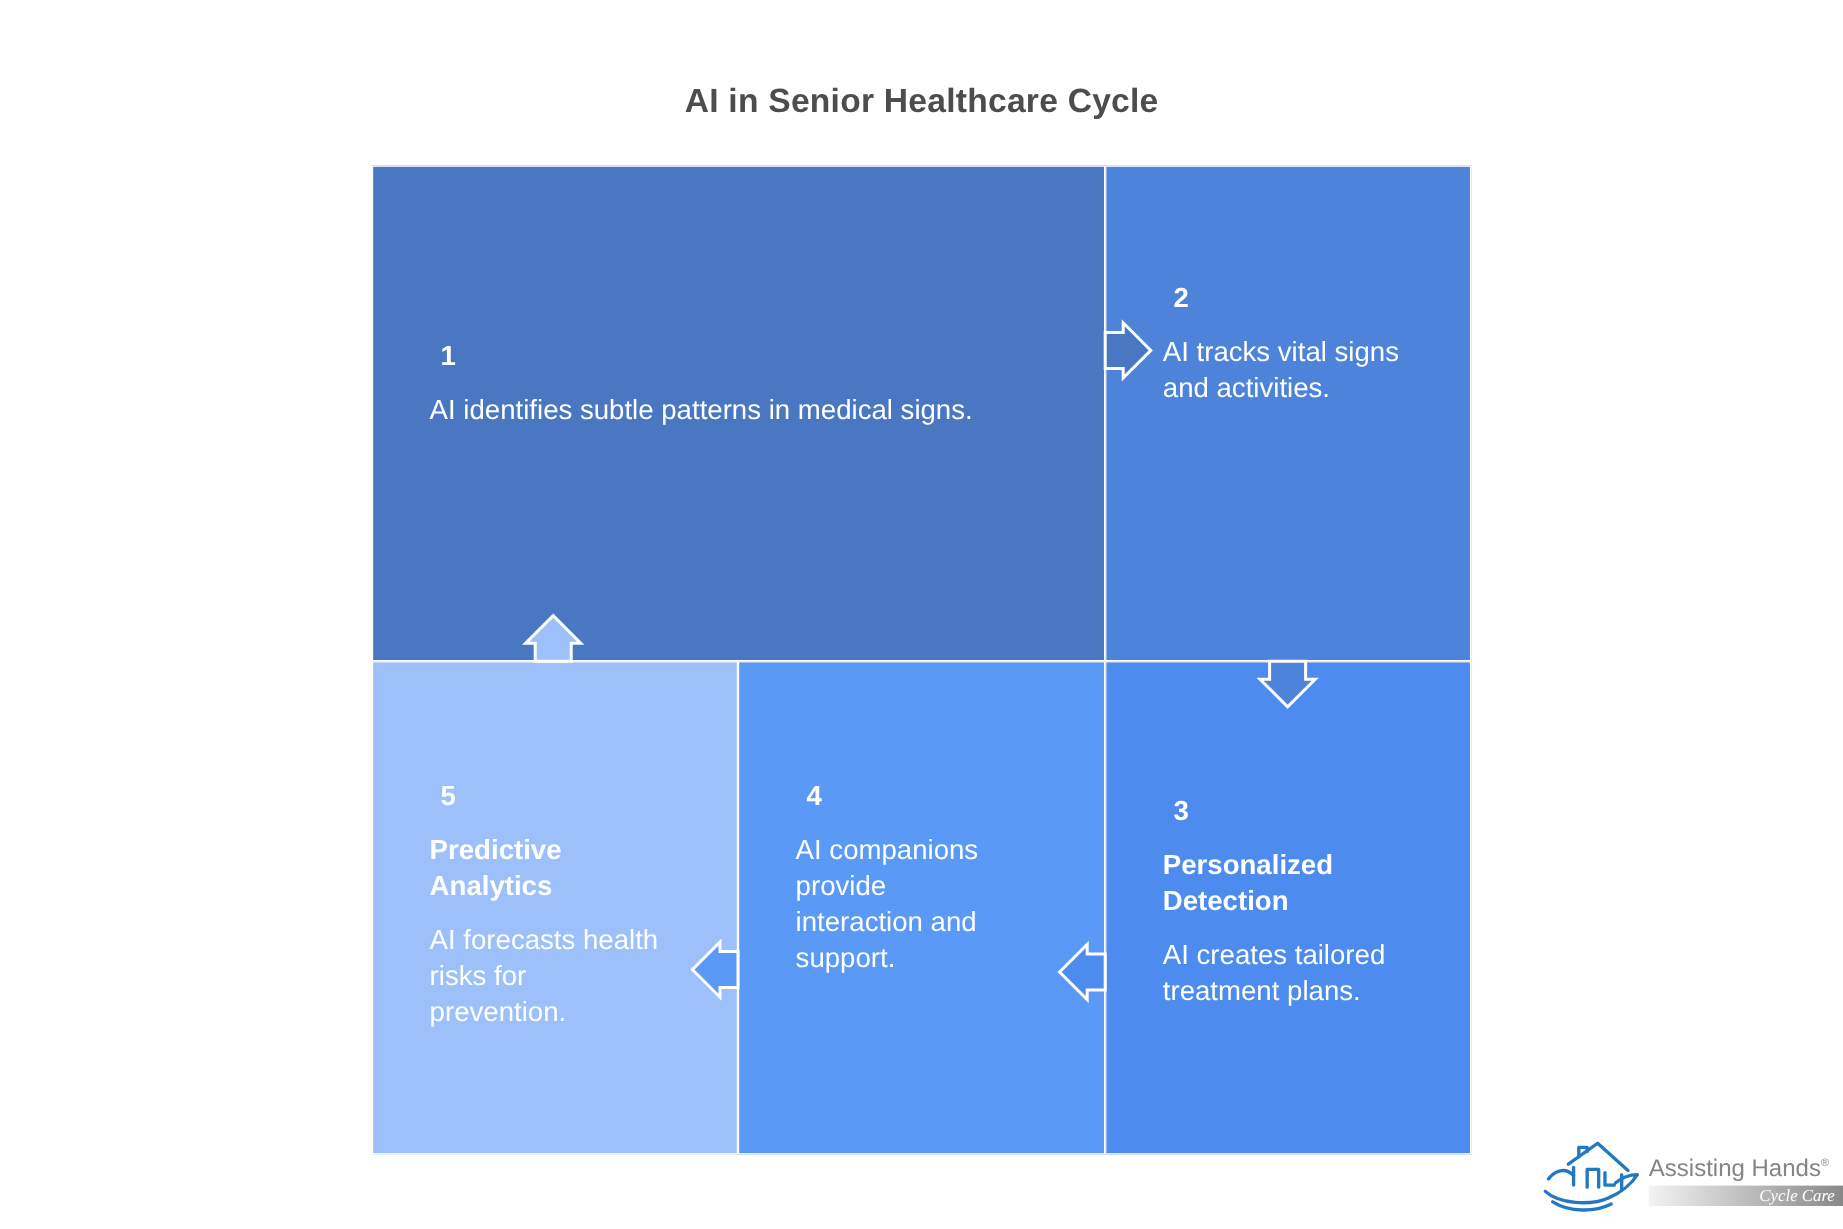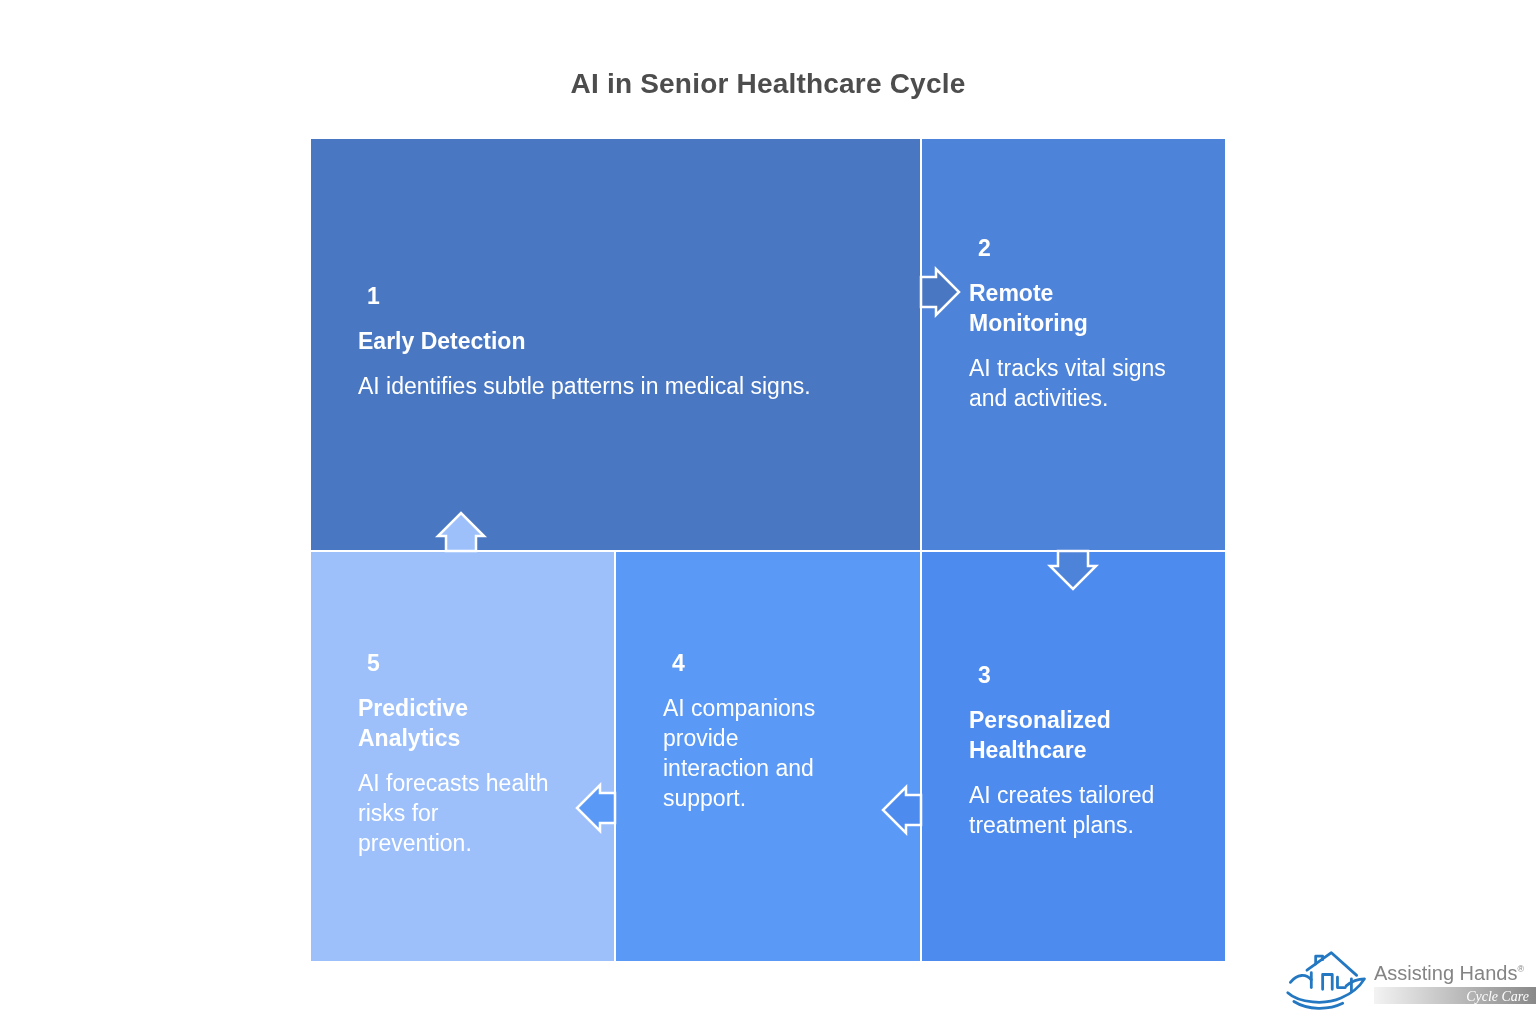--- a/index.html
+++ b/index.html
@@ -117,40 +117,37 @@
 
 <div class="canvas">
 
   <h1 class="title" style="color: rgb(77, 77, 77);">AI in Senior Healthcare Cycle</h1>
 
   <div class="diagram">
 
     <div class="block b1" style="background-color: rgb(74, 119, 194);">
       <div class="content c1">
         <div class="num">1</div>
-        <div class="btitle">Early Detection</div>
         <div class="bdesc">AI identifies subtle patterns in medical signs.</div>
       </div>
     </div>
 
     <div class="block b2" style="background-color: rgb(78, 131, 218);">
       <div class="content c2">
         <div class="num">2</div>
-        <div class="btitle">Remote
-Monitoring</div>
         <div class="bdesc">AI tracks vital signs
 and activities.</div>
       </div>
     </div>
 
     <div class="block b3" style="background-color: rgb(78, 139, 238);">
       <div class="content c3">
         <div class="num">3</div>
         <div class="btitle">Personalized
-Healthcare</div>
+Detection</div>
         <div class="bdesc">AI creates tailored
 treatment plans.</div>
       </div>
     </div>
 
     <div class="block b4" style="background-color: rgb(91, 153, 246);">
       <div class="content c4">
         <div class="num">4</div>
         <div class="bdesc">AI companions
 provide

